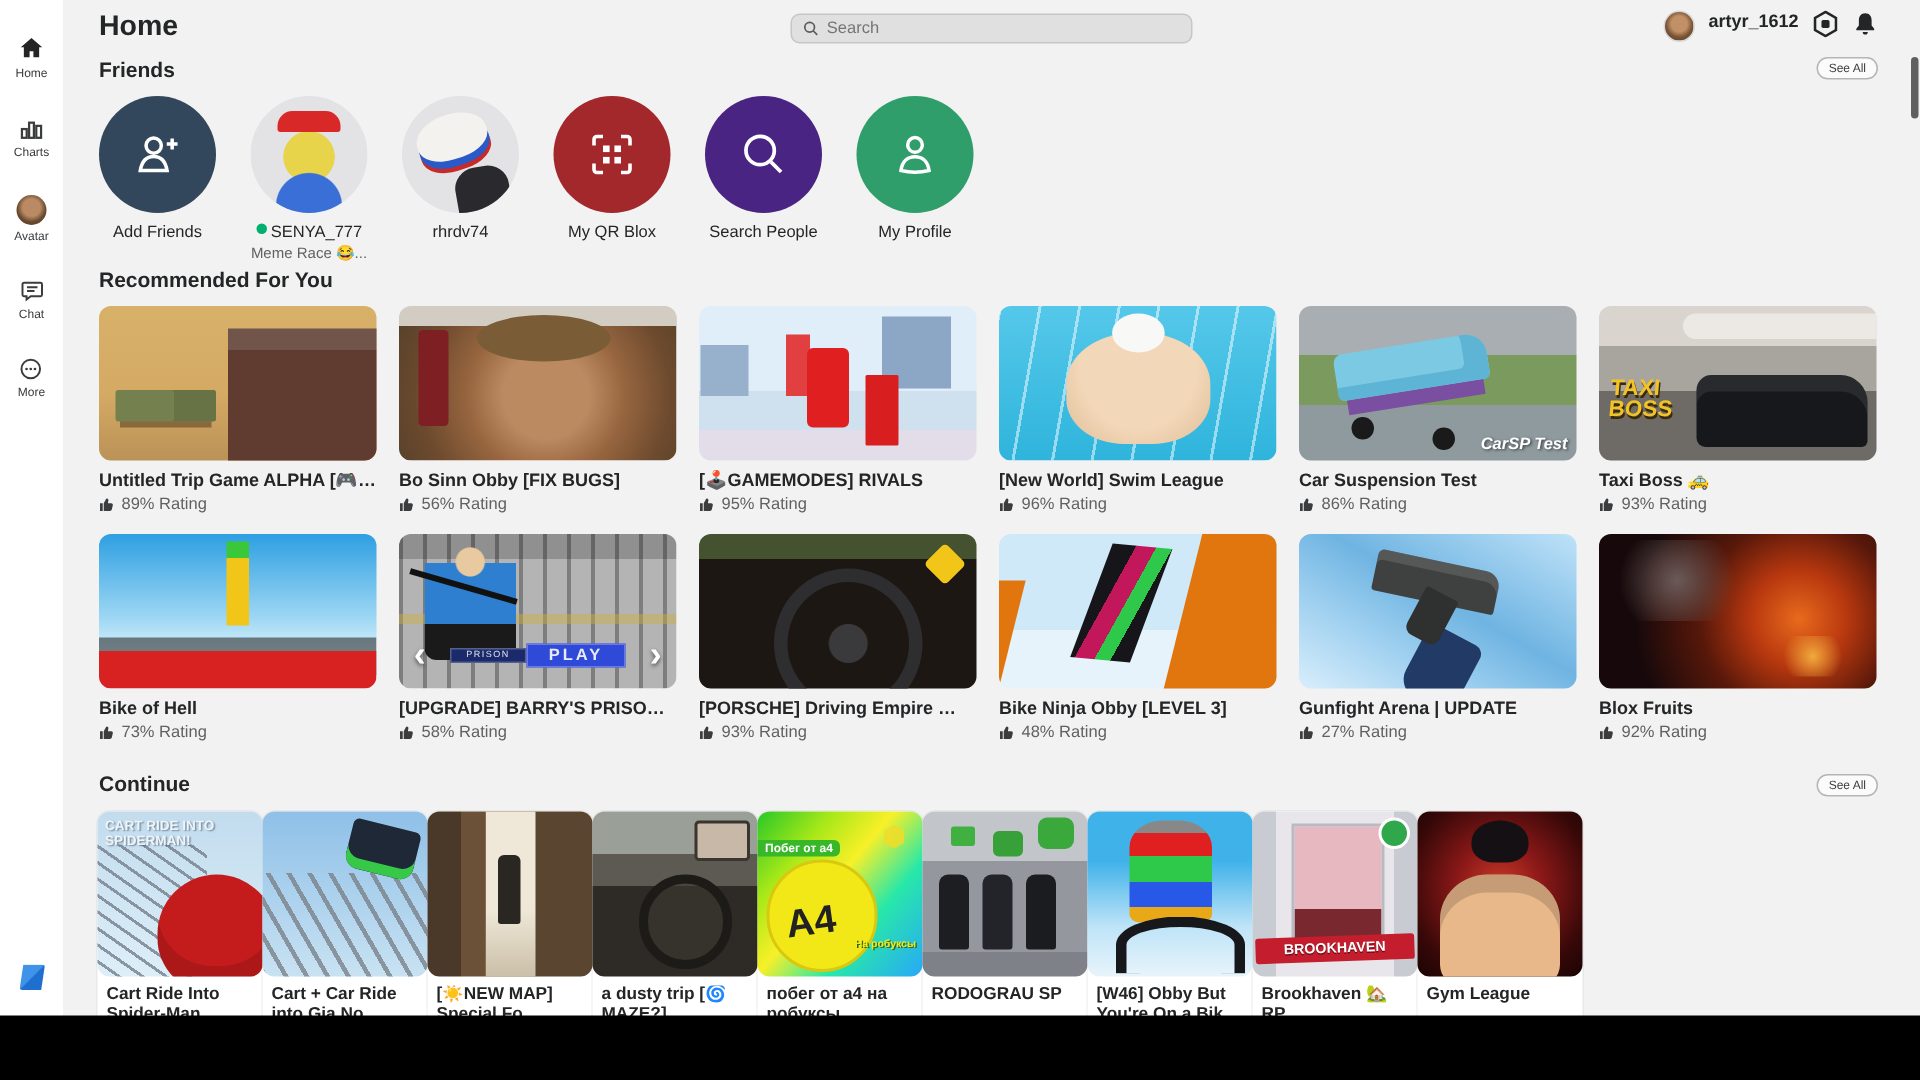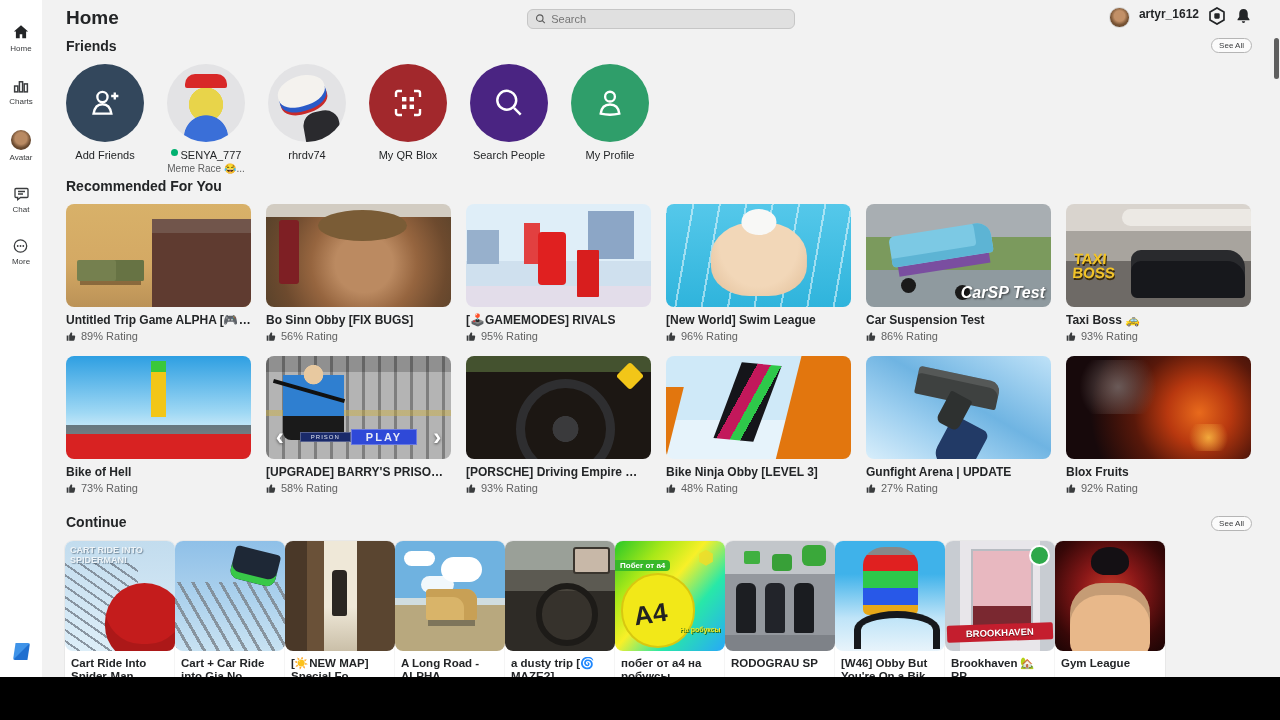--- a/index.html
+++ b/index.html
@@ -87,21 +87,21 @@
 .g10::before{right:-8%;top:-5%;width:42%;height:115%;background:#e2760e;transform:skewX(-14deg);box-shadow:-188px 36px 0 #e2760e}
 .g10::after{left:33%;top:8%;width:22%;height:74%;background:linear-gradient(100deg,#15151a 0 30%,#c2185b 30% 55%,#2ec84a 55% 75%,#15151a 75%);transform:skewX(-16deg) rotate(5deg)}
 .g11{background:linear-gradient(210deg,#bfe2f8 0%,#6fb4e2 45%,#9fd0f0 70%,#d8eefb 100%)}
 .g11::before{left:27%;top:17%;width:45%;height:27%;background:#3e4140;border-radius:4px 10px 2px 2px;transform:rotate(12deg);box-shadow:inset 0 7px 0 rgba(255,255,255,.12)}
 .g11::after{left:41%;top:37%;width:13%;height:33%;background:#2e3130;transform:rotate(28deg);border-radius:2px 2px 6px 6px;box-shadow:22px 28px 0 8px #223a66}
 .g12{background:radial-gradient(circle at 72% 55%,#e86a1c 0%,#b8380f 22%,#58180a 45%,#17090b 75%)}
 .g12::before{left:2%;top:4%;width:52%;height:52%;background:radial-gradient(circle,#6a5a58 0%,transparent 70%)}
 .g12::after{right:10%;bottom:8%;width:26%;height:26%;background:radial-gradient(circle,#f2a93c 0%,transparent 70%)}
 
 
-.wm{position:absolute;right:6px;bottom:5px;color:#fff;font-size:16px;font-style:italic;font-weight:800;text-shadow:1px 1px 2px rgba(0,0,0,.6);z-index:2}
+.wm{position:absolute;right:6px;bottom:5px;color:#fff;font-size:11px;font-style:italic;font-weight:800;text-shadow:1px 1px 2px rgba(0,0,0,.6);z-index:2}
 .taxi-txt{position:absolute;left:7px;bottom:26%;width:62px;color:#f2c327;font-size:15px;line-height:14px;font-weight:800;transform:skewX(-5deg);text-shadow:1px 2px 0 #3a2a08;z-index:2}
 .playwrap{position:absolute;left:0;right:0;bottom:12%;display:flex;align-items:center;justify-content:center;gap:16px;z-index:3}
 .chev{color:#fff;font-size:24px;font-weight:800;line-height:20px;text-shadow:0 1px 3px rgba(0,0,0,.6);cursor:pointer}
 .playstack{display:flex;flex-direction:row;align-items:center}
 .prison-tag{background:#1a2a6a;color:#dfe2ee;font-size:6px;letter-spacing:1px;padding:1px 10px;border:1px solid #55608e}
 .play-btn{background:#2f49d8;color:#e8eaf6;font-size:11px;font-weight:700;letter-spacing:2px;padding:1px 14px;border:1px solid #6a7ae0;cursor:pointer}
 
 
 .cont-sec{position:absolute;left:42px;right:0;top:514px}
 .cont-sec .sec-head{margin-left:24px}
@@ -468,24 +468,20 @@
     <div class="ccard">
       <div class="cthumb c2"></div>
       <div class="ctitle">Cart + Car Ride into Gia No...</div>
     </div>
 
     <div class="ccard">
       <div class="cthumb c3"></div>
       <div class="ctitle">[☀️NEW MAP] Special Fo...</div>
     </div>
 
-    <div class="ccard">
-      <div class="cthumb c4"></div>
-      <div class="ctitle">A Long Road - ALPHA</div>
-    </div>
 
     <div class="ccard">
       <div class="cthumb c5"></div>
       <div class="ctitle">a dusty trip [🌀MAZE?]</div>
     </div>
 
     <div class="ccard">
       <div class="cthumb c6">
         <span class="c6-top">Побег от а4</span>
         <span class="c6-a4">А4</span>

